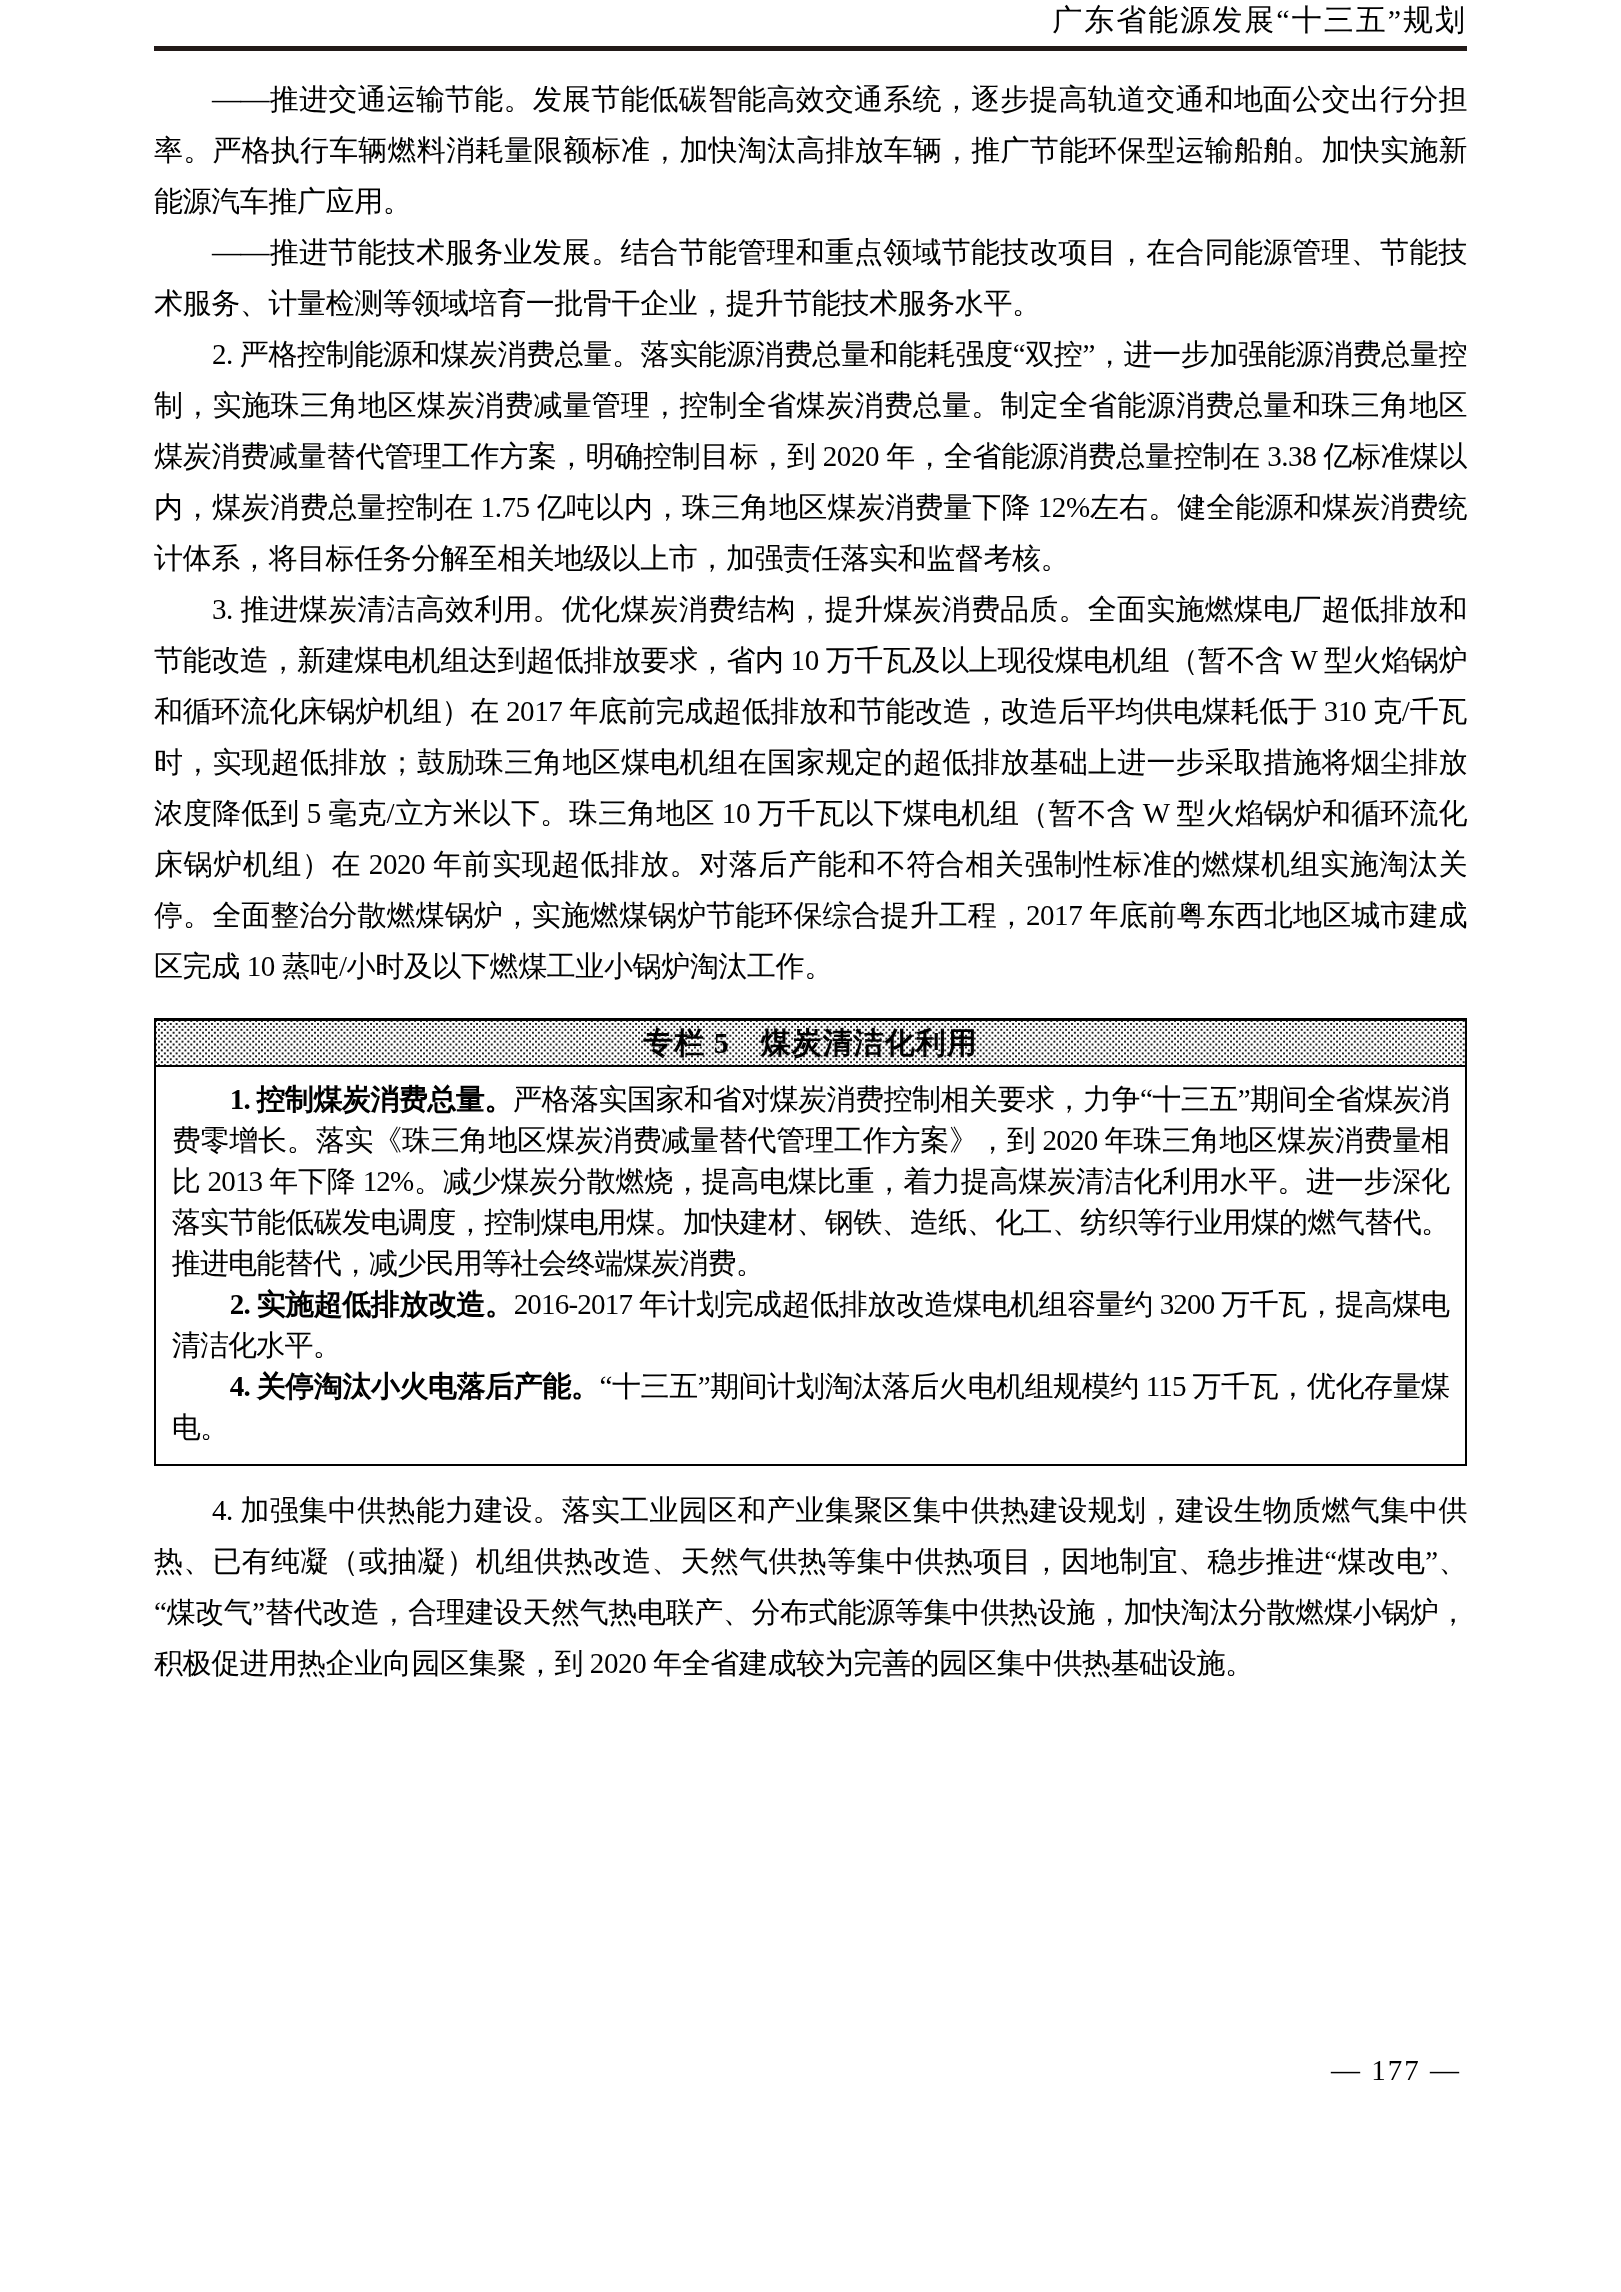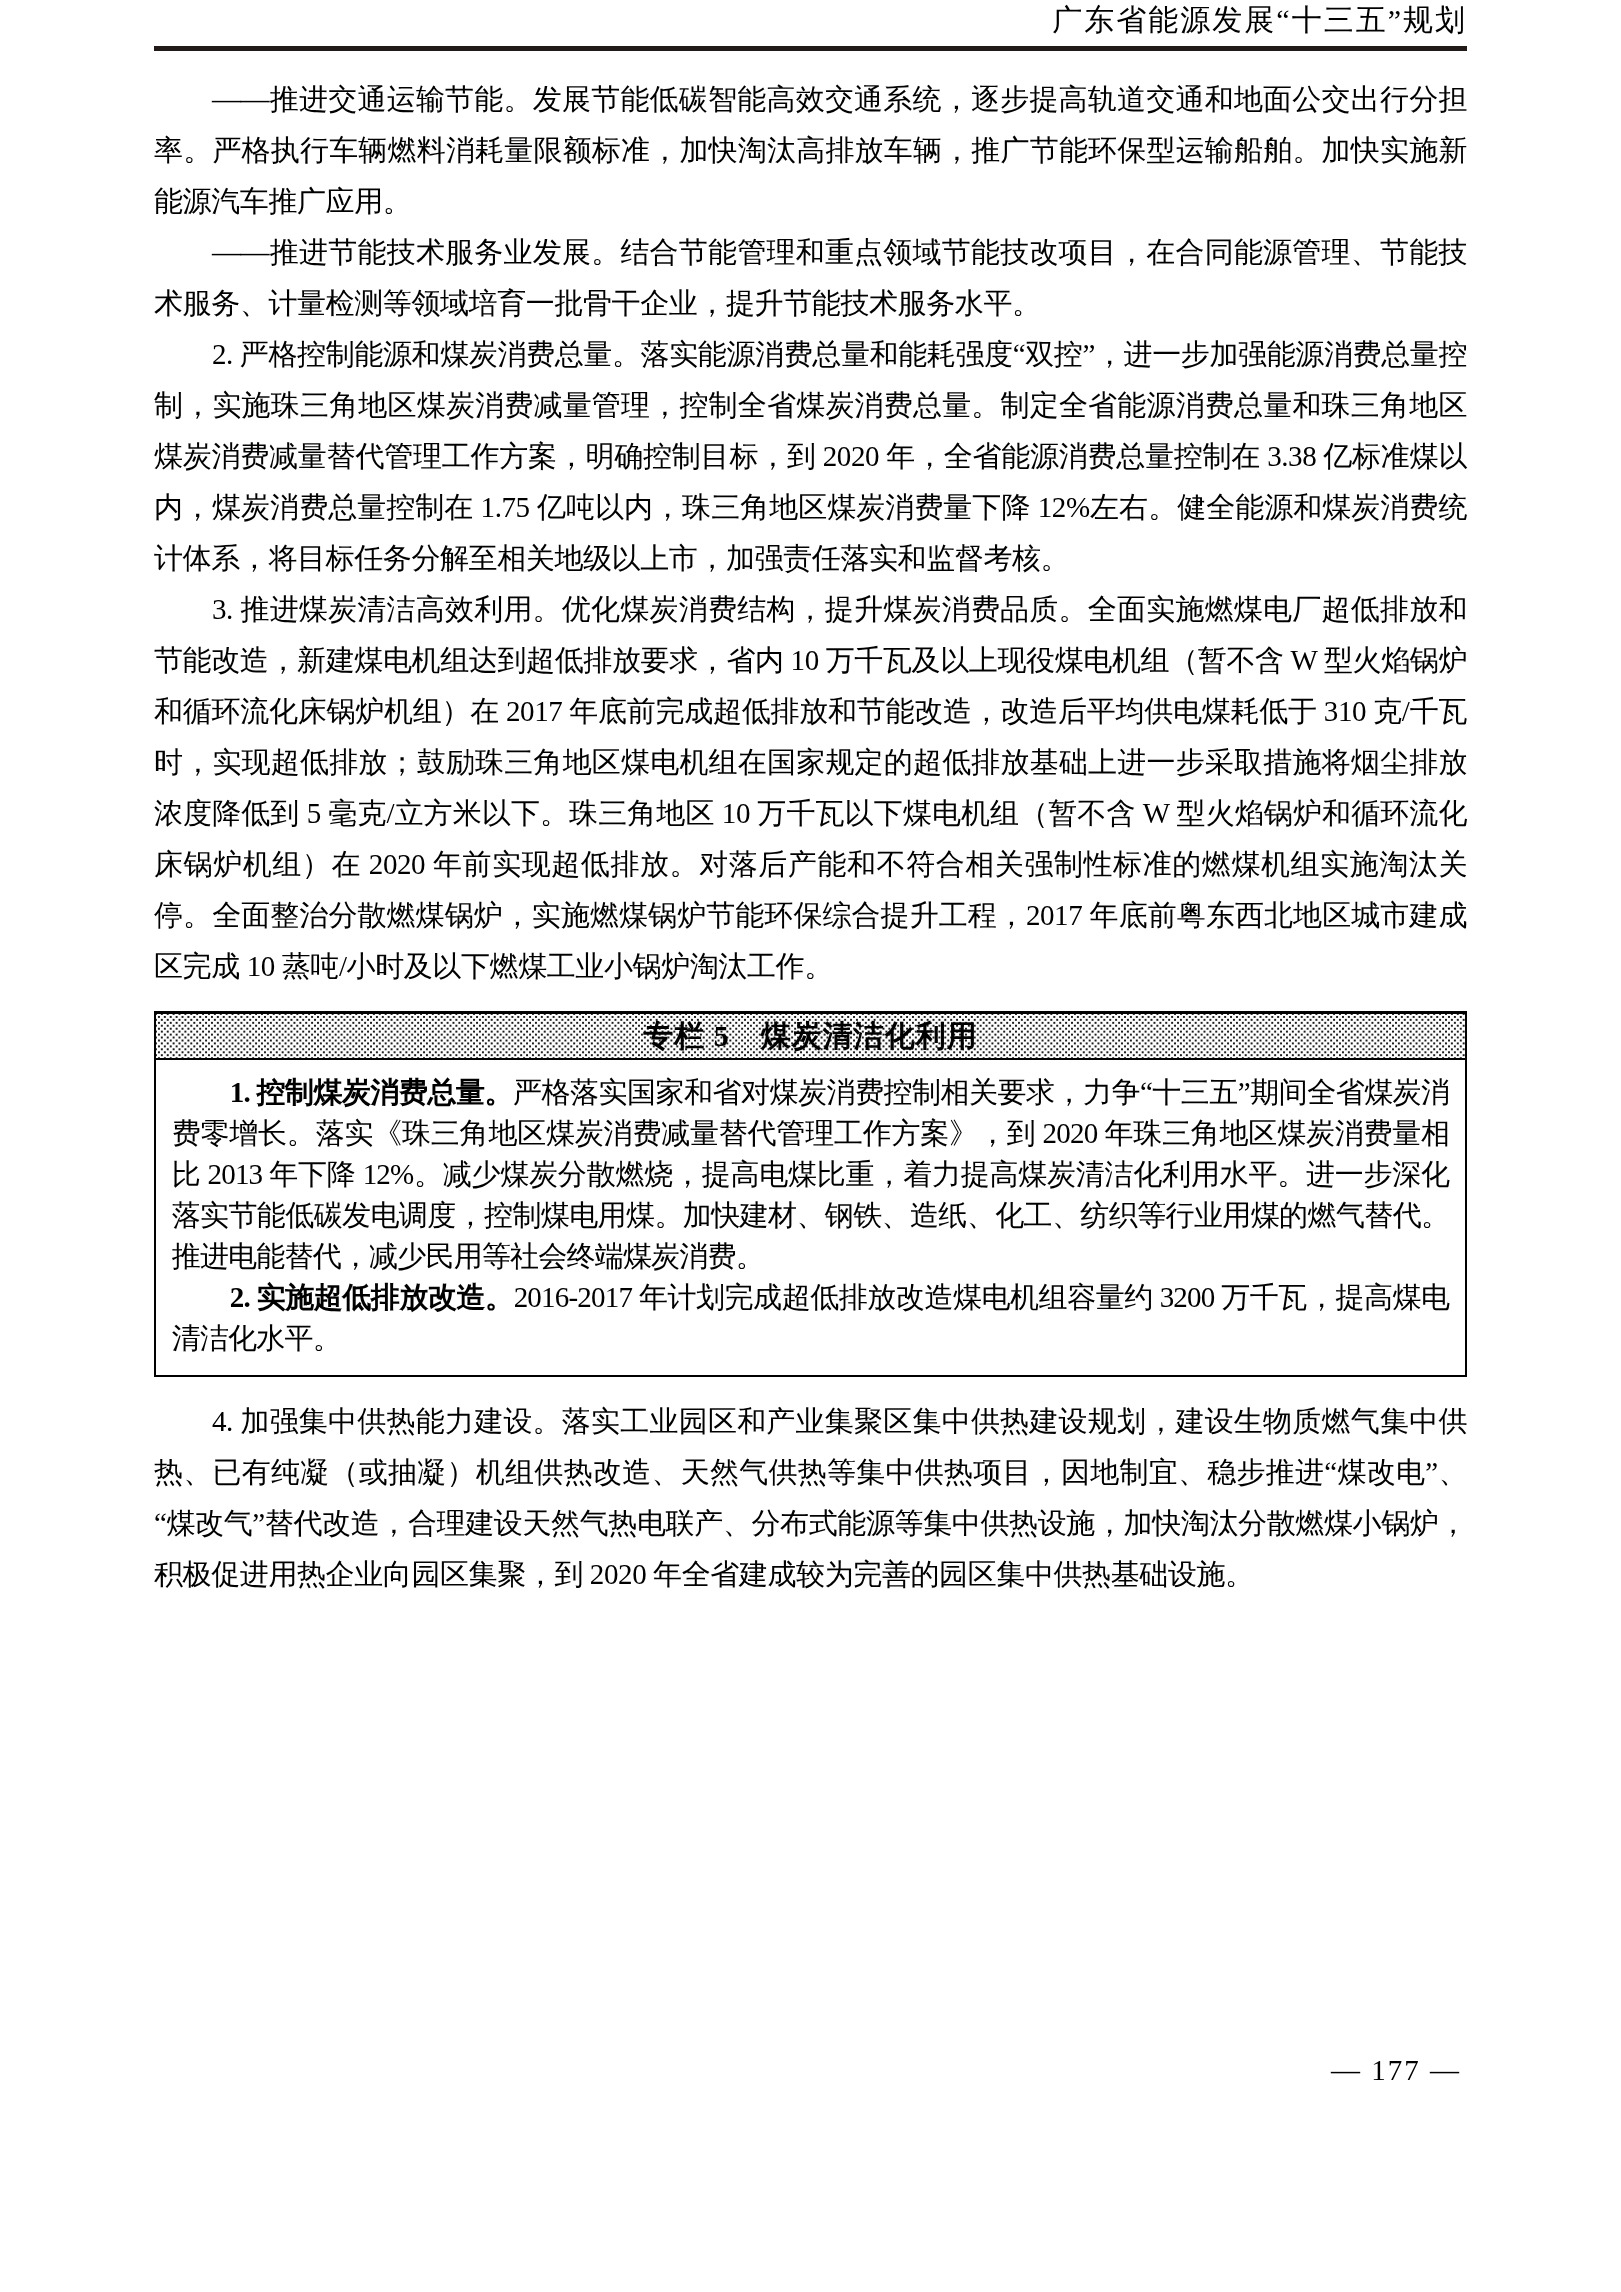--- a/index.html
+++ b/index.html
@@ -40,21 +40,21 @@
   }
   p.para {
     margin: 0;
     font-size: 29px;
     line-height: 51px;
     text-align: justify;
     text-indent: 2em;
     letter-spacing: -0.4px;
   }
   .callout {
-    margin-top: 19px;
+    margin-top: 26px;
     border: 2.9px solid #000000;
     border-top-width: 3.9px;
     background: #ffffff;
   }
   .callout-titlebar {
     height: 44px;
     border-bottom: 2px solid #000000;
     background-color: #fdfdfd;
     background-image:
       radial-gradient(circle, #1c1c1c 0.9px, transparent 1.1px),
@@ -116,20 +116,23 @@
         <div class="callout-titlebar">
           <span class="callout-title">专栏 5　煤炭清洁化利用</span>
         </div>
         <div class="callout-body">
           <p class="box-item">
             <b>1. 控制煤炭消费总量。</b><span>严格落实国家和省对煤炭消费控制相关要求，力争“十三五”期间全省煤炭消费零增长。落实《珠三角地区煤炭消费减量替代管理工作方案》，到 2020 年珠三角地区煤炭消费量相比 2013 年下降 12%。减少煤炭分散燃烧，提高电煤比重，着力提高煤炭清洁化利用水平。进一步深化落实节能低碳发电调度，控制煤电用煤。加快建材、钢铁、造纸、化工、纺织等行业用煤的燃气替代。推进电能替代，减少民用等社会终端煤炭消费。</span>
           </p>
           <p class="box-item">
             <b>2. 实施超低排放改造。</b><span>2016-2017 年计划完成超低排放改造煤电机组容量约 3200 万千瓦，提高煤电清洁化水平。</span>
           </p>
+          <p class="box-item">
+            <b>4. 关停淘汰小火电落后产能。</b><span>“十三五”期间计划淘汰落后火电机组规模约 115 万千瓦，优化存量煤电。</span>
+          </p>
         </div>
       </div>
 
       <div class="closing-wrap">
         <p class="para">4. 加强集中供热能力建设。落实工业园区和产业集聚区集中供热建设规划，建设生物质燃气集中供热、已有纯凝（或抽凝）机组供热改造、天然气供热等集中供热项目，因地制宜、稳步推进“煤改电”、“煤改气”替代改造，合理建设天然气热电联产、分布式能源等集中供热设施，加快淘汰分散燃煤小锅炉，积极促进用热企业向园区集聚，到 2020 年全省建成较为完善的园区集中供热基础设施。</p>
       </div>
     </div>
   </div>
 
   <div class="page-number">— 177 —</div>

